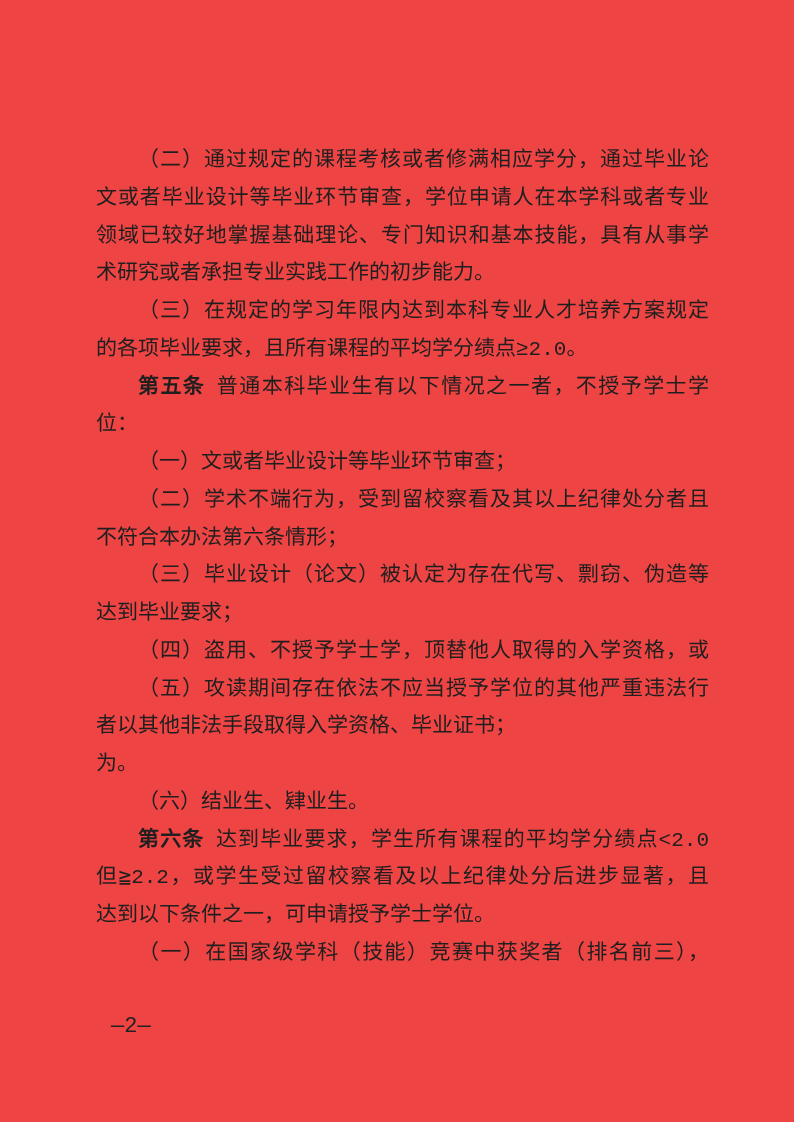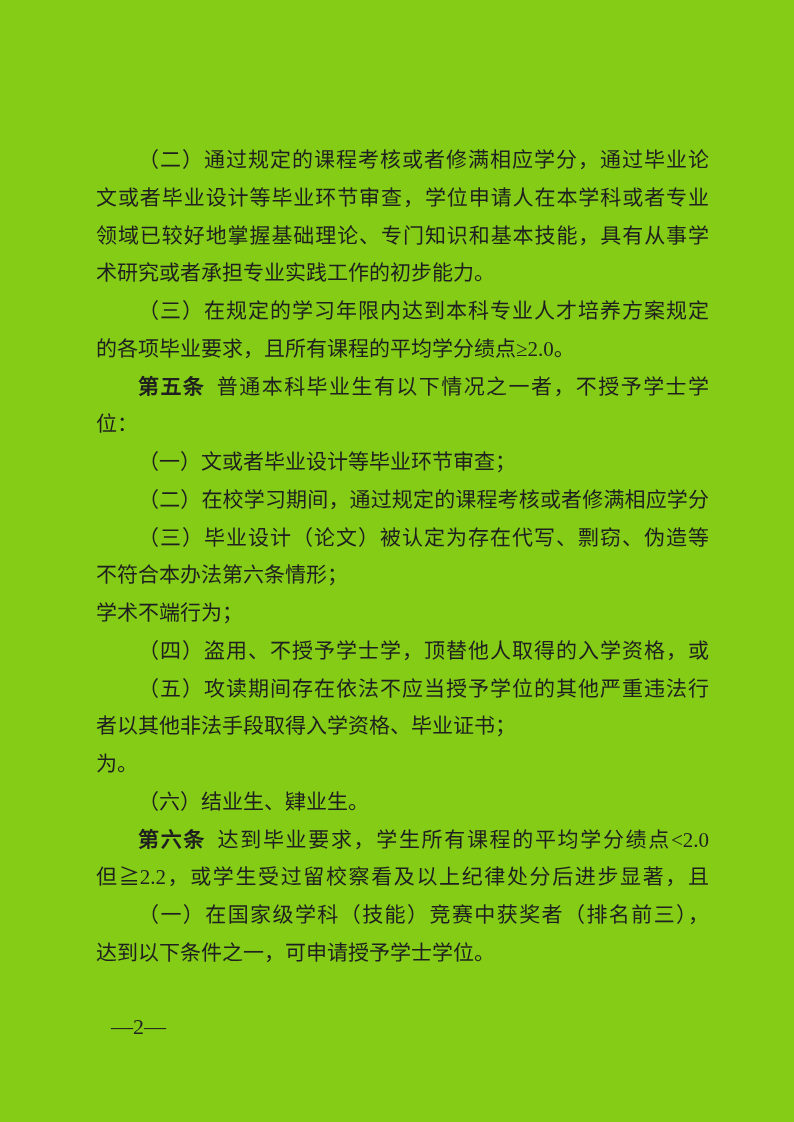--- a/index.html
+++ b/index.html
@@ -5,23 +5,23 @@
   html, body {
     margin: 0;
     padding: 0;
     background: #e9e9e9;
   }
   .page {
     position: relative;
     width: 794px;
     height: 1122px;
     margin: 0 auto;
-    background: #84cc16;
+    background: #ef4444;
     overflow: hidden;
-    font-family: Liberation Serif, serif;
+    font-family: Liberation Mono, monospace;
     color: #1f1f1f;
   }
   .content {
     position: absolute;
     left: 96px;
     top: 142px;
     width: 613px;
     font-size: 21px;
     line-height: 37.75px;
     text-align: left;
@@ -60,30 +60,30 @@
     <div class="line fill">文或者毕业设计等毕业环节审查，学位申请人在本学科或者专业</div>
     <div class="line fill">领域已较好地掌握基础理论、专门知识和基本技能，具有从事学</div>
     <div class="line">术研究或者承担专业实践工作的初步能力。</div>
     <div class="line indent fill">（三）在规定的学习年限内达到本科专业人才培养方案规定</div>
     <div class="line">的各项毕业要求，且所有课程的平均学分绩点≥2.0。</div>
     <div class="line indent fill">
       <span class="term">第五条</span><span>普通本科毕业生有以下情况之一者，不授予学士学</span>
     </div>
     <div class="line">位：</div>
     <div class="line indent">（一）文或者毕业设计等毕业环节审查；</div>
-    <div class="line indent fill">（二）在校学习期间，通过规定的课程考核或者修满相应学分</div>
+    <div class="line indent fill">（二）学术不端行为，受到留校察看及其以上纪律处分者且</div>
+    <div class="line">不符合本办法第六条情形；</div>
     <div class="line indent fill">（三）毕业设计（论文）被认定为存在代写、剽窃、伪造等</div>
-    <div class="line">不符合本办法第六条情形；</div>
-    <div class="line">学术不端行为；</div>
+    <div class="line">达到毕业要求；</div>
     <div class="line indent fill">（四）盗用、不授予学士学，顶替他人取得的入学资格，或</div>
     <div class="line indent fill">（五）攻读期间存在依法不应当授予学位的其他严重违法行</div>
     <div class="line">者以其他非法手段取得入学资格、毕业证书；</div>
     <div class="line">为。</div>
     <div class="line indent">（六）结业生、肄业生。</div>
     <div class="line indent fill">
       <span class="term">第六条</span><span>达到毕业要求，学生所有课程的平均学分绩点&lt;2.0</span>
     </div>
     <div class="line fill">但≧2.2，或学生受过留校察看及以上纪律处分后进步显著，且</div>
+    <div class="line">达到以下条件之一，可申请授予学士学位。</div>
     <div class="line indent fill">（一）在国家级学科（技能）竞赛中获奖者（排名前三），</div>
-    <div class="line">达到以下条件之一，可申请授予学士学位。</div>
   </main>
   <span class="pagenum">—2—</span>
 </div>
 
 </body></html>

